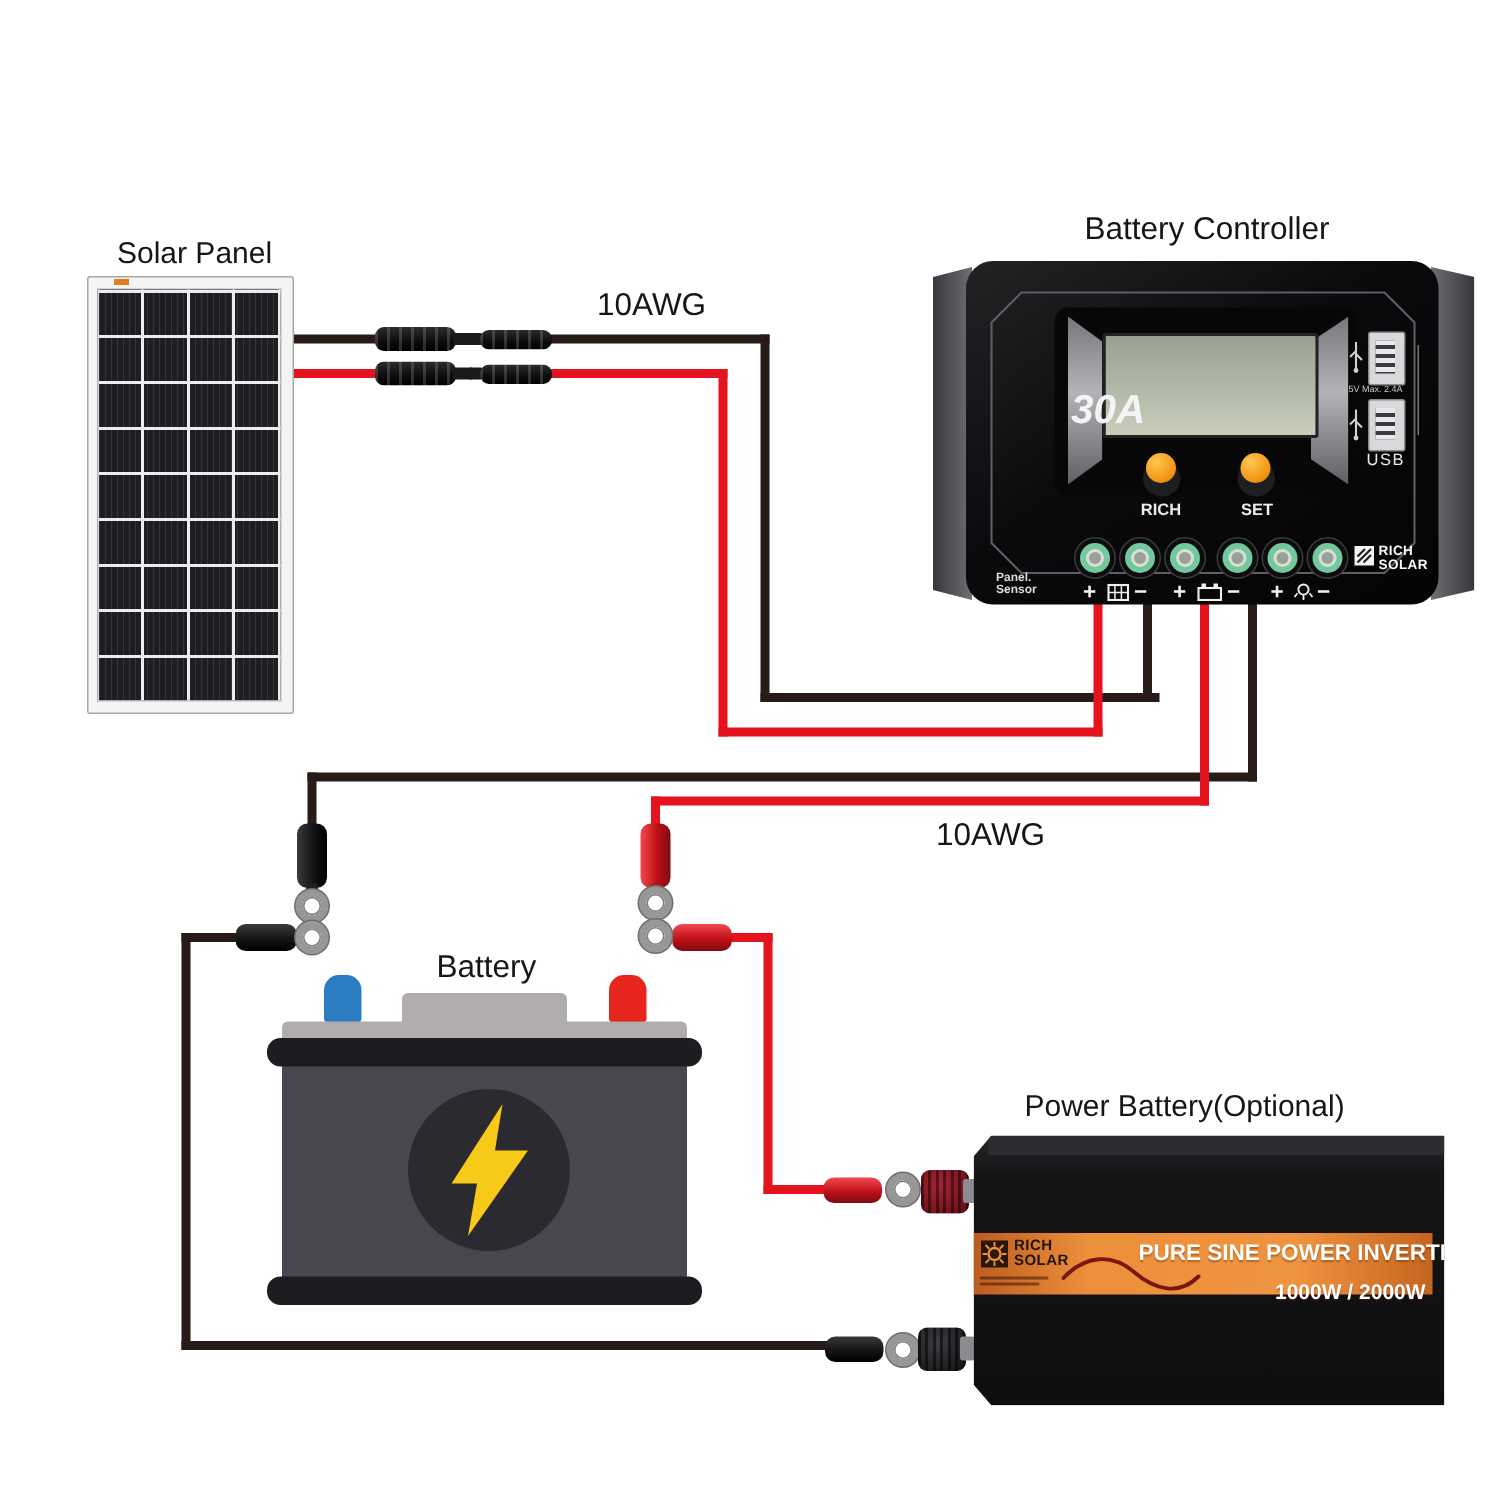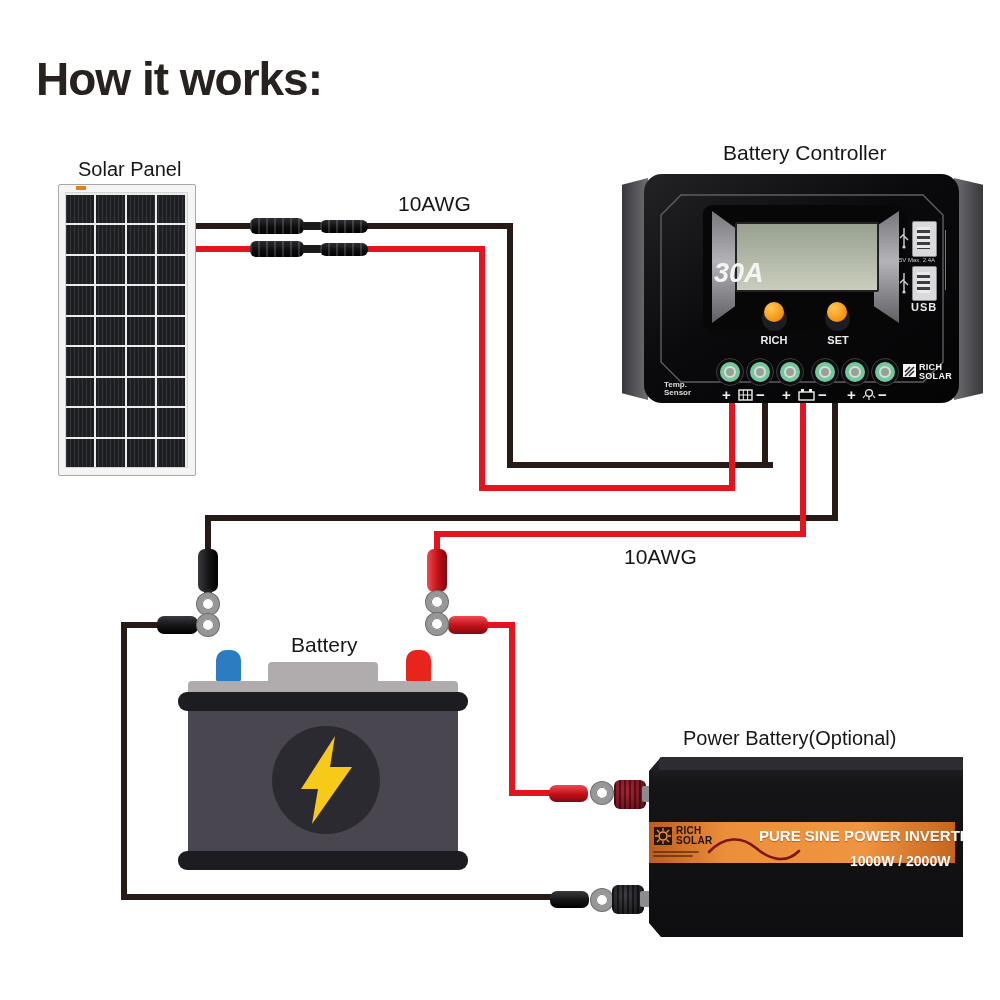--- a/index.html
+++ b/index.html
@@ -48,21 +48,21 @@
   .lcd{position:absolute;background:linear-gradient(180deg,#98a191,#c9cdbc);border:2px solid #222;border-radius:2px;}
   .cc-rating{position:absolute;font-size:27px;font-weight:700;font-style:italic;color:#f4f4f4;}
   .btn-base{position:absolute;width:25px;height:24px;border-radius:50%;background:#1e1e22;}
   .btn{position:absolute;width:20px;height:20px;border-radius:50%;
        background:radial-gradient(circle at 35% 30%,#ffc552,#f0930f 70%,#c76f07);}
   .btn-lbl{position:absolute;font-size:11px;font-weight:700;color:#ececec;text-align:center;}
   .usb-port{position:absolute;background:#d9d9db;border:1px solid #8a8a8e;border-radius:2px;}
   .usb-slot{position:absolute;background:#3c3c40;
             background-image:repeating-linear-gradient(180deg,#e9e9eb 0 3px,rgba(0,0,0,0) 3px 6px);}
   .usb-spec{position:absolute;font-size:6px;color:#c9c9c9;white-space:nowrap;}
-  .usb-lbl{position:absolute;font-size:11px;font-weight:700;color:#eaeaea;letter-spacing:1px;}
+  .usb-lbl{position:absolute;font-size:11px;font-weight:400;color:#eaeaea;letter-spacing:1px;}
   .term-outer{position:absolute;width:26px;height:26px;border-radius:50%;background:#0d0d10;border:1px solid #3c3c40;}
   .term-green{position:absolute;left:3px;top:3px;width:12px;height:12px;border:4px solid #74c89d;border-radius:50%;background:#d9dfd7;}
   .term-screw{position:absolute;left:9px;top:9px;width:8px;height:8px;border-radius:50%;background:#98a098;}
   .sign{position:absolute;font-size:15px;font-weight:700;color:#f1f1f1;}
   .temp{position:absolute;font-size:8px;font-weight:700;color:#dcdcdc;line-height:8px;white-space:pre-line;}
   .ccl-box{position:absolute;width:13px;height:13px;background:#f3f3f3;}
   .ccl-txt{position:absolute;font-size:9px;font-weight:700;color:#fafafa;line-height:9px;letter-spacing:.3px;}
   
   .bat-lid{position:absolute;background:#b0abac;border-radius:4px 4px 0 0;}
   .bat-post{position:absolute;width:25px;height:32px;border-radius:10px 10px 3px 3px;}
@@ -84,21 +84,20 @@
         background-image:repeating-linear-gradient(90deg,rgba(0,0,0,.45) 0 2px,rgba(0,0,0,0) 2px 5px);}
   .post.red{background-color:#7e1420;background-image:repeating-linear-gradient(90deg,rgba(0,0,0,.45) 0 2px,rgba(0,0,0,0) 2px 5px),radial-gradient(circle at 40% 35%,#a82433,#5e0c15);}
   .post.blk{background-color:#1f1f22;background-image:repeating-linear-gradient(90deg,rgba(0,0,0,.55) 0 2px,rgba(0,0,0,0) 2px 5px),radial-gradient(circle at 40% 35%,#3d3d42,#111113);}
   .stub{position:absolute;background:#8b8b90;border-radius:2px;}
 </style>
 </head>
 <body>
 
 <div id="canvas">
 
-  <div class="abs title" style="left:36px;top:52px;">How it works:</div>
 
   <div class="g">
     <div class="wire wneg" style="left:190px;top:223px;width:323px;height:6px;"></div>
     <div class="wire wneg" style="left:507px;top:223px;width:6px;height:245px;"></div>
     <div class="wire wneg" style="left:507px;top:462px;width:266px;height:6px;"></div>
     <div class="wire wneg" style="left:762px;top:400px;width:6px;height:66px;"></div>
   </div>
   <div class="g">
     <div class="wire wpos" style="left:190px;top:246px;width:295px;height:6px;"></div>
     <div class="wire wpos" style="left:479px;top:246px;width:6px;height:245px;"></div>
@@ -227,21 +226,21 @@
         <rect x="11" y="1" width="3" height="3" fill="#f0f0f0"></rect>
     </svg>
     <div class="sign" style="left:818px;top:386px;">−</div>
     <div class="sign" style="left:847px;top:386px;">+</div>
     <svg class="abs" style="left:862px;top:387px;" width="14" height="14">
       <circle cx="7" cy="6" r="3.4" fill="none" stroke="#f0f0f0" stroke-width="1.3"></circle>
       <path d="M7 9.5 L7 13 M3 8.5 L1 11 M11 8.5 L13 11" stroke="#f0f0f0" stroke-width="1.2"></path>
     </svg>
     <div class="sign" style="left:878px;top:386px;">−</div>
 
-    <div class="temp" style="left:664px;top:381px;">Temp.
+    <div class="temp" style="left:664px;top:381px;">Panel.
 Sensor</div>
 
     <div class="ccl-box" style="left:903px;top:364px;">
       <svg width="13" height="13">
           <path d="M2 11 L11 2 M2 7 L7 2 M6 11 L11 6" stroke="#222" stroke-width="1.5"></path>
         </svg>
     </div>
     <div class="ccl-txt" style="left:919px;top:363px;">RICH</div>
     <div class="ccl-txt" style="left:919px;top:372px;">SOLAR</div>
   </div>

